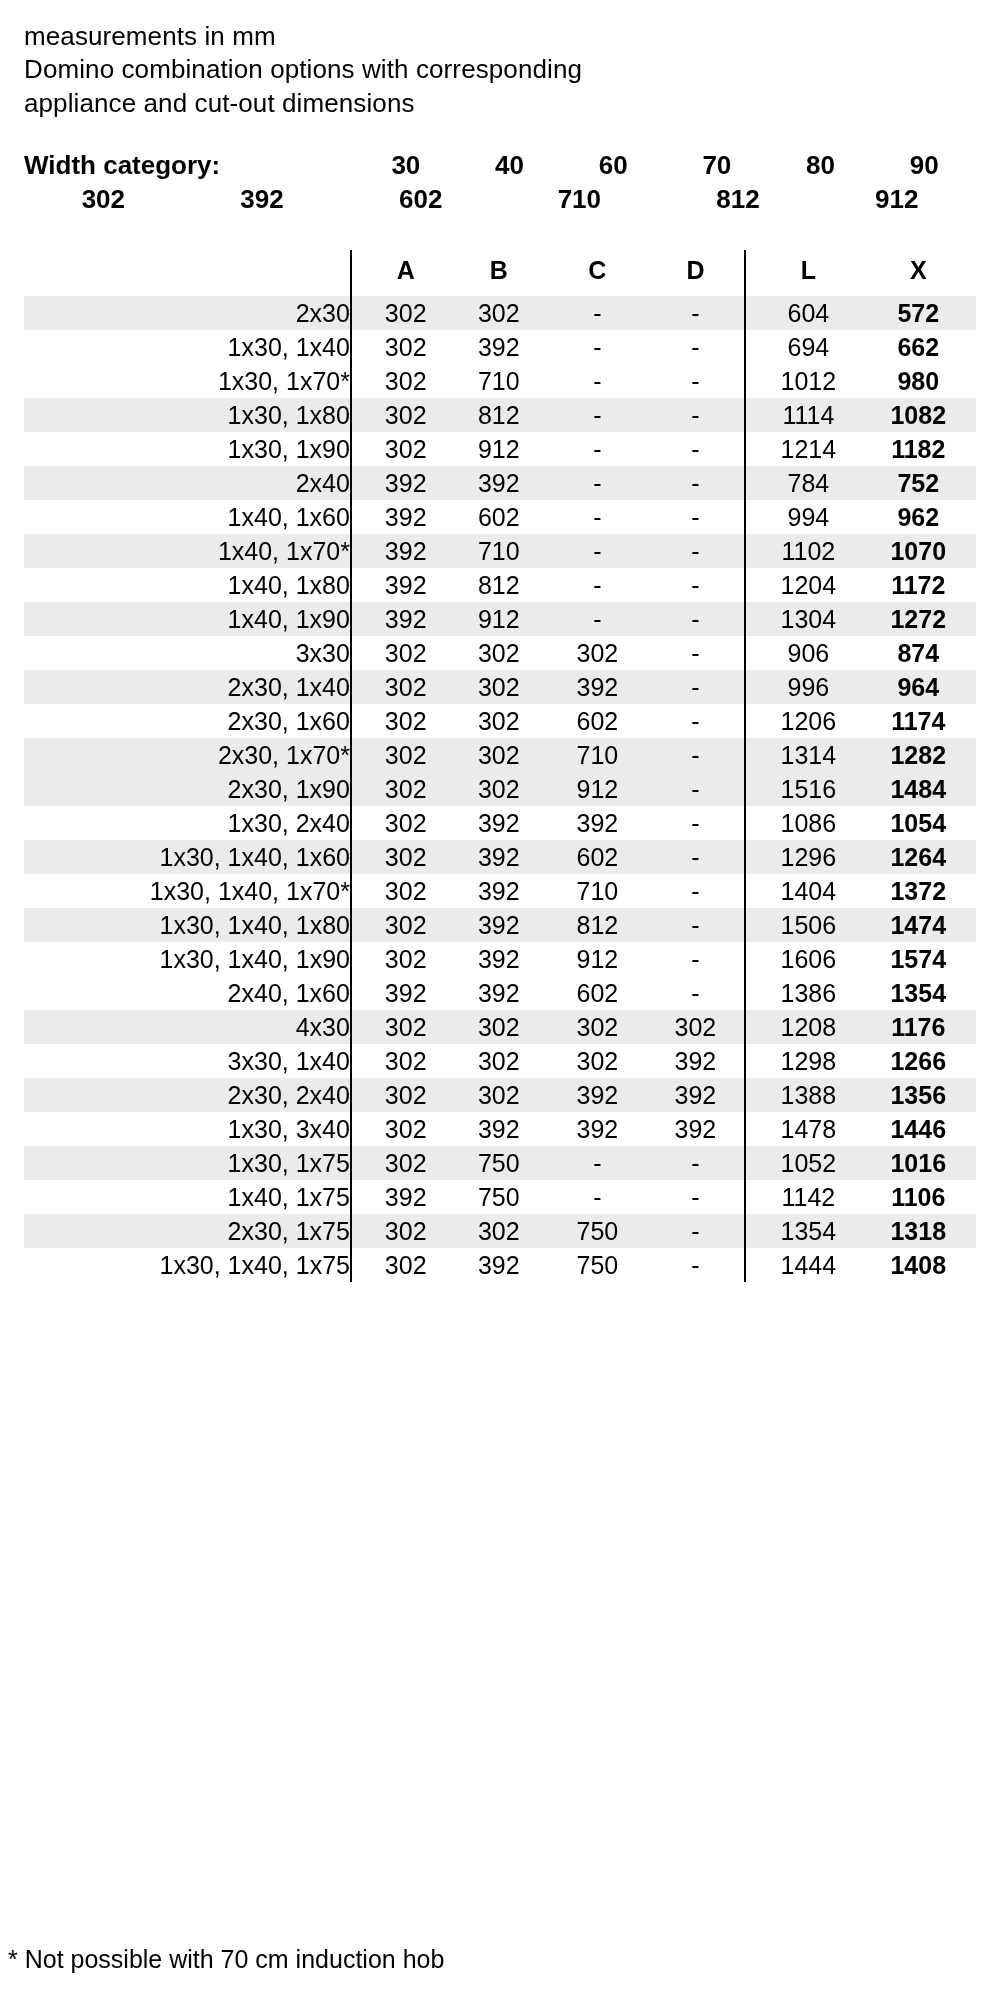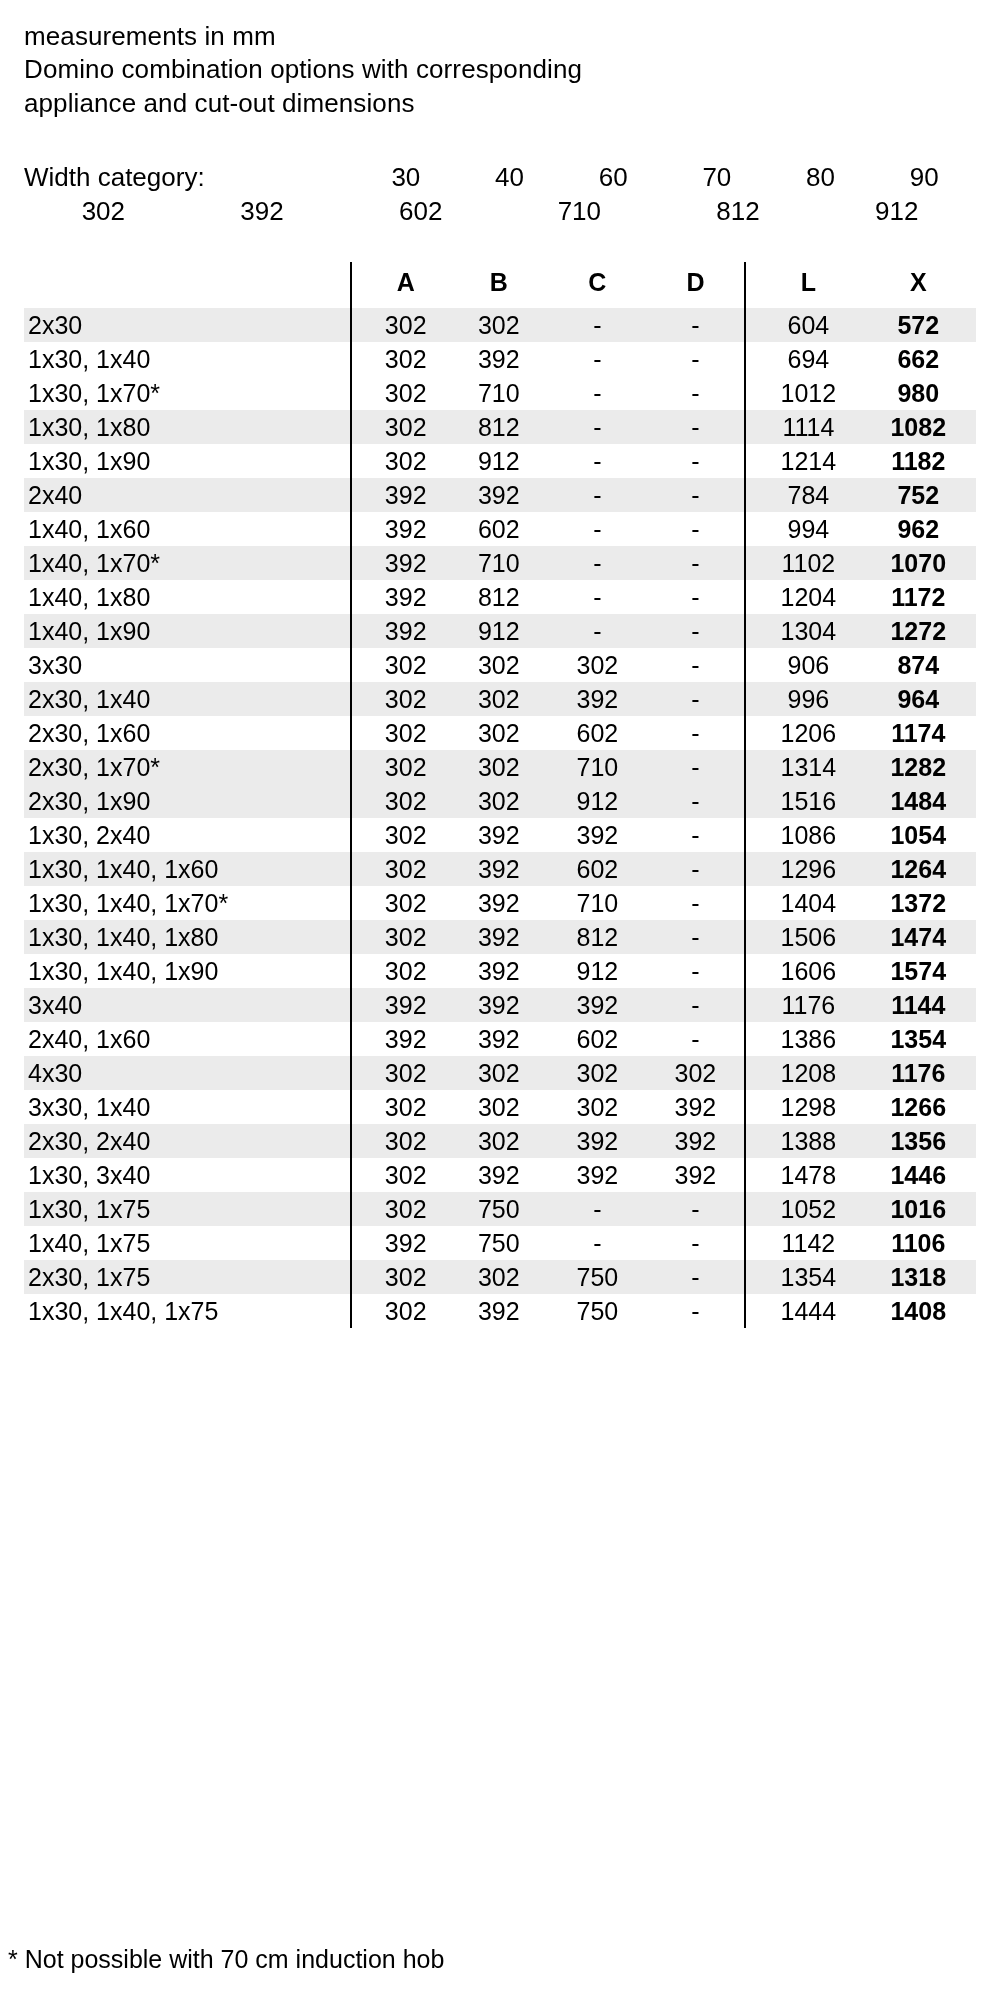--- a/index.html
+++ b/index.html
@@ -29,23 +29,24 @@
     line-height: 1.28;
     margin-top: 0;
     letter-spacing: 0.1px;
   }
   .intro div {
     white-space: pre-wrap;
   }
 
   
   .width-block {
-    margin-top: 40px;
+    margin-top: 28px;
     font-size: 26px;
     line-height: 1.32;
+    font-weight: bold;
   }
   .width-row {
     display: flex;
     align-items: baseline;
   }
   .width-label {
     width: 330px;
     flex: 0 0 330px;
     white-space: nowrap;
   }
@@ -82,21 +83,21 @@
     font-size: 25px;
     font-weight: bold;
     text-align: center;
     padding-bottom: 6px;
     height: 40px;
   }
   table.combo thead th.name-head {
     text-align: left;
   }
   .cell-name {
-    text-align: left;
+    text-align: right;
     padding-left: 2px;
     white-space: nowrap;
   }
   .cell-num {
     text-align: center;
   }
   .cell-x {
     text-align: center;
     font-weight: bold;
   }
@@ -349,29 +350,20 @@
           </tr>
           <tr>
             <td class="cell-name">1x30, 1x40, 1x90</td>
             <td class="cell-num rule-left">302</td>
             <td class="cell-num">392</td>
             <td class="cell-num">912</td>
             <td class="cell-num">-</td>
             <td class="cell-num rule-left">1606</td>
             <td class="cell-x">1574</td>
           </tr>
-          <tr class="zebra">
-            <td class="cell-name">3x40</td>
-            <td class="cell-num rule-left">392</td>
-            <td class="cell-num">392</td>
-            <td class="cell-num">392</td>
-            <td class="cell-num">-</td>
-            <td class="cell-num rule-left">1176</td>
-            <td class="cell-x">1144</td>
-          </tr>
           <tr>
             <td class="cell-name">2x40, 1x60</td>
             <td class="cell-num rule-left">392</td>
             <td class="cell-num">392</td>
             <td class="cell-num">602</td>
             <td class="cell-num">-</td>
             <td class="cell-num rule-left">1386</td>
             <td class="cell-x">1354</td>
           </tr>
           <tr class="zebra">

